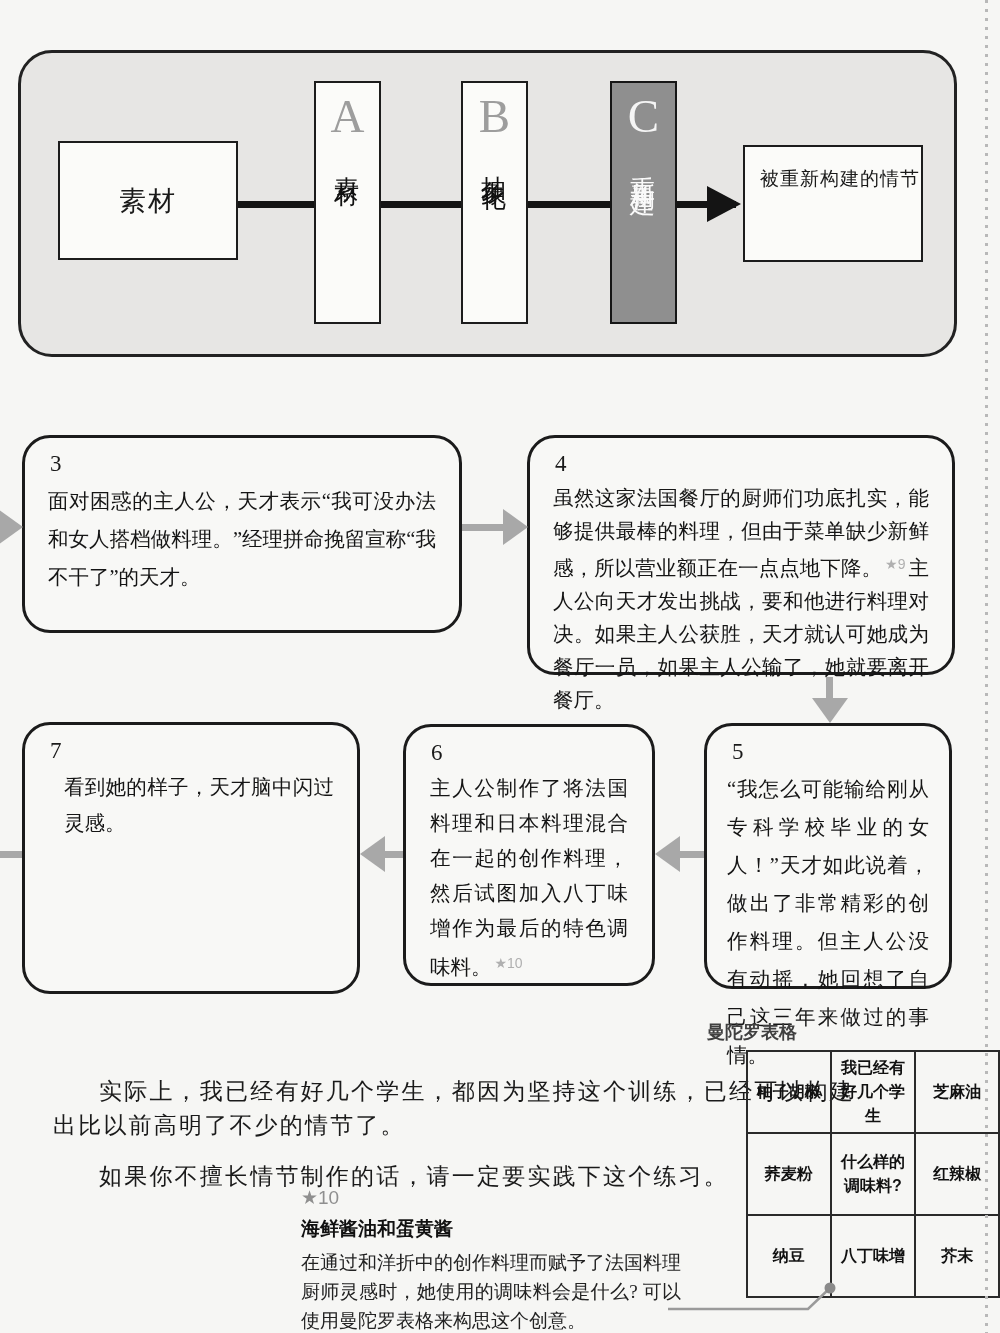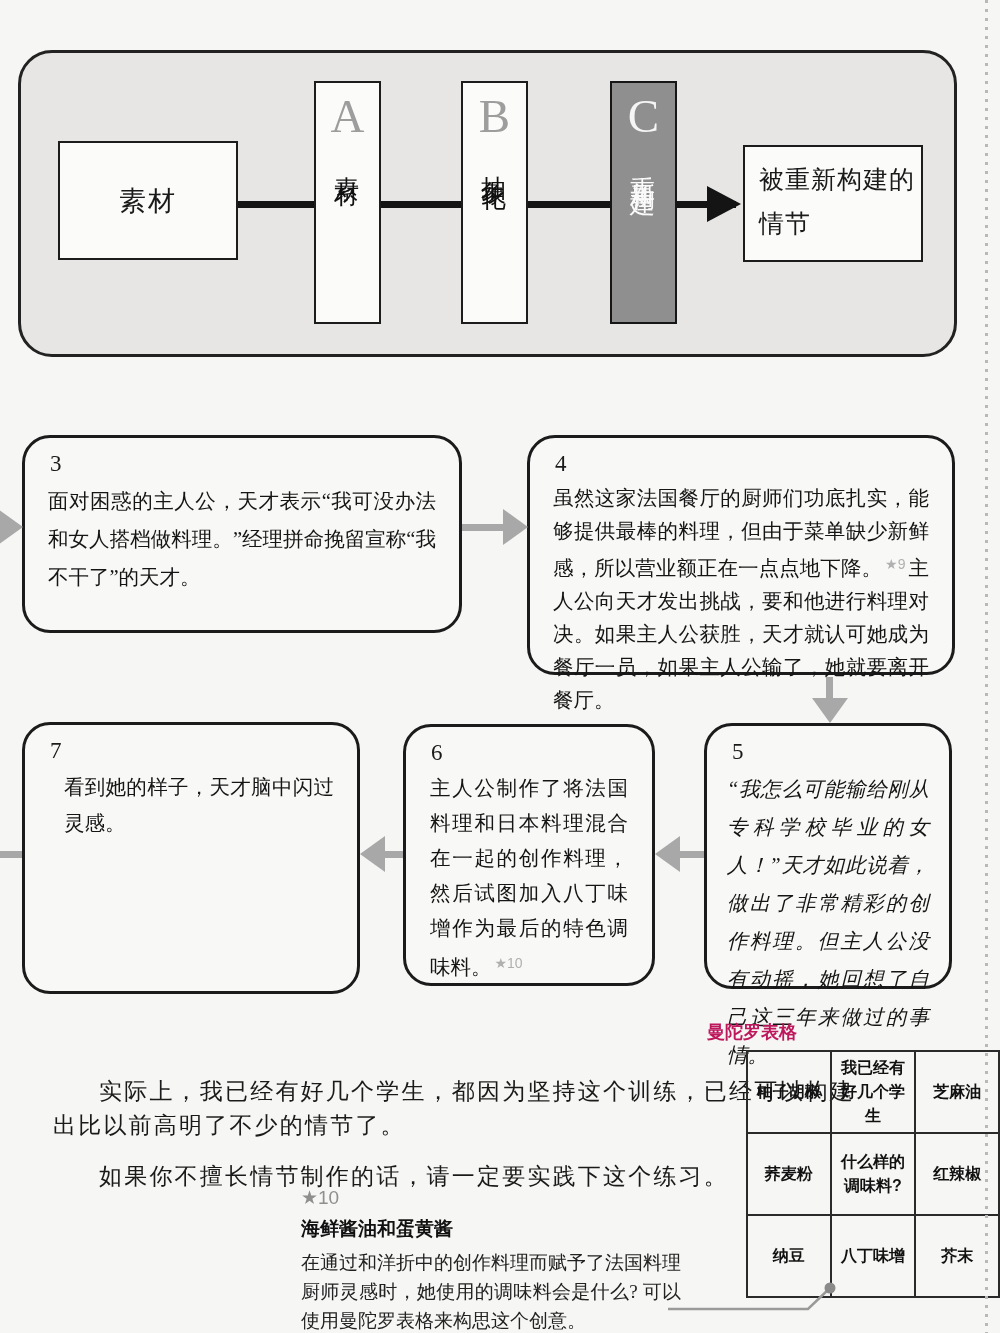--- a/index.html
+++ b/index.html
@@ -21,22 +21,22 @@
     border-radius:34px;
   }
   .dbox{
     background:#fbfbf9;
     border:2.5px solid #1c1c1c;
     display:flex;align-items:center;justify-content:center;
     font-family:"Liberation Sans","DejaVu Sans",sans-serif;
   }
   .source-box{left:37px;top:88px;width:176px;height:115px;font-size:27px;letter-spacing:2px;}
   .result-box{left:722px;top:92px;width:180px;height:117px;
-    font-size:25px;line-height:44px;letter-spacing:1px;
-    justify-content:flex-end;align-items:flex-start;
+    font-size:19px;line-height:44px;letter-spacing:1px;
+    justify-content:center;align-items:flex-start;
     padding:10px 0 0 14px;box-sizing:border-box;width:180px;}
   .main-arrow-line{left:215px;top:148px;width:500px;height:7px;background:#141414;}
   .main-arrow-head{
     left:686px;top:133px;width:0;height:0;
     border-top:18px solid transparent;border-bottom:18px solid transparent;
     border-left:34px solid #141414;
   }
   .pcol{
     top:28px;width:67px;height:243px;
     border:2.5px solid #1c1c1c;
@@ -69,21 +69,21 @@
   .sbox .num{font-size:23px;margin:13px 0 5px 25px;}
   .sbox .txt{
     padding:0 23px;font-size:20.5px;color:#151515;
     text-align:justify;
   }
   .b3{left:22px;top:435px;width:440px;height:198px;}
   .b3 .txt{line-height:38px;}
   .b4{left:527px;top:435px;width:428px;height:240px;}
   .b4 .txt{line-height:33px;}
   .b5{left:704px;top:723px;width:248px;height:266px;}
-  .b5 .txt{line-height:38px;padding:0 20px;font-style:italic;}
+  .b5 .txt{line-height:38px;padding:0 20px;}
   .b6{left:403px;top:724px;width:252px;height:262px;}
   .b6 .txt{line-height:35px;padding:0 24px;}
   .b7{left:22px;top:722px;width:338px;height:272px;}
   .b7 .txt{line-height:36px;margin-left:16px;}
   .fref{
     color:#b0b0b0;font-size:14px;vertical-align:6px;
     font-family:"Liberation Sans","DejaVu Sans",sans-serif;
     margin:0 3px;
   }
 
@@ -109,21 +109,21 @@
   .fn-title{
     font-family:"Liberation Sans","DejaVu Sans",sans-serif;
     font-weight:bold;font-size:19px;margin:0 0 6px 0;color:#111;
   }
   .fn-body{font-size:19px;line-height:29px;margin:0;text-align:justify;color:#222;}
 
   
   .mandala-title{
     left:707px;top:1020px;
     font-family:"Liberation Sans","DejaVu Sans",sans-serif;
-    font-weight:bold;font-size:18px;color:#be185d;
+    font-weight:bold;font-size:18px;color:#404040;
   }
   .mtable{
     left:698px;top:1050px;border-collapse:collapse;
     font-family:Liberation Sans, sans-serif;
     margin-left:48px;
   }
   .mtable td{
     width:79px;height:76px;
     border:2.5px solid #2a2a2a;
     text-align:center;vertical-align:middle;

